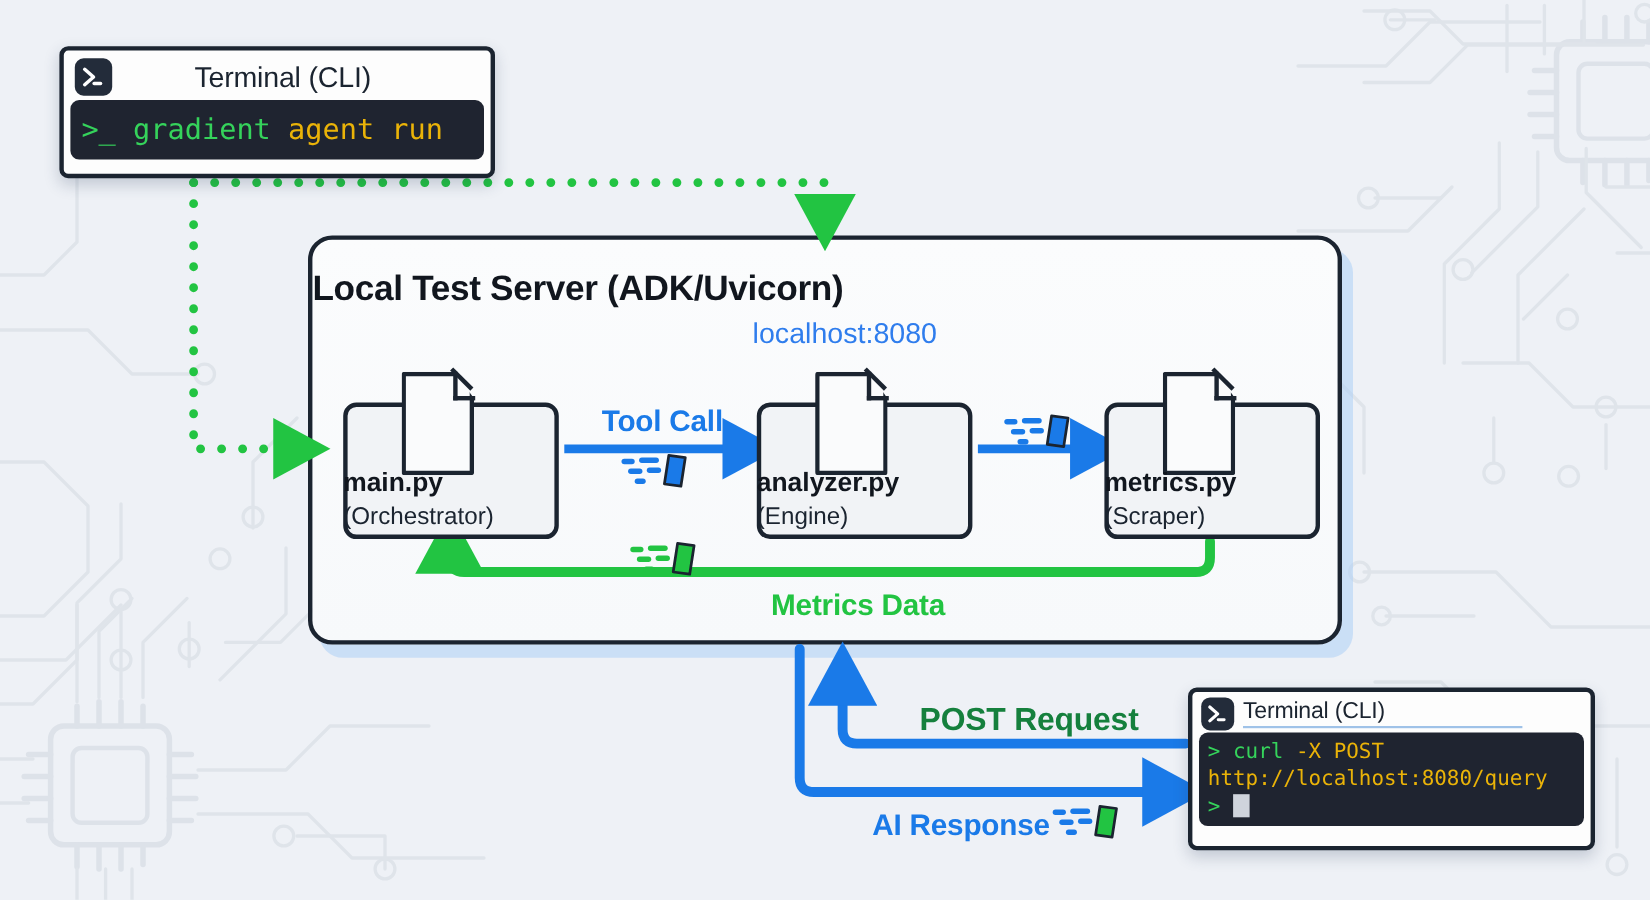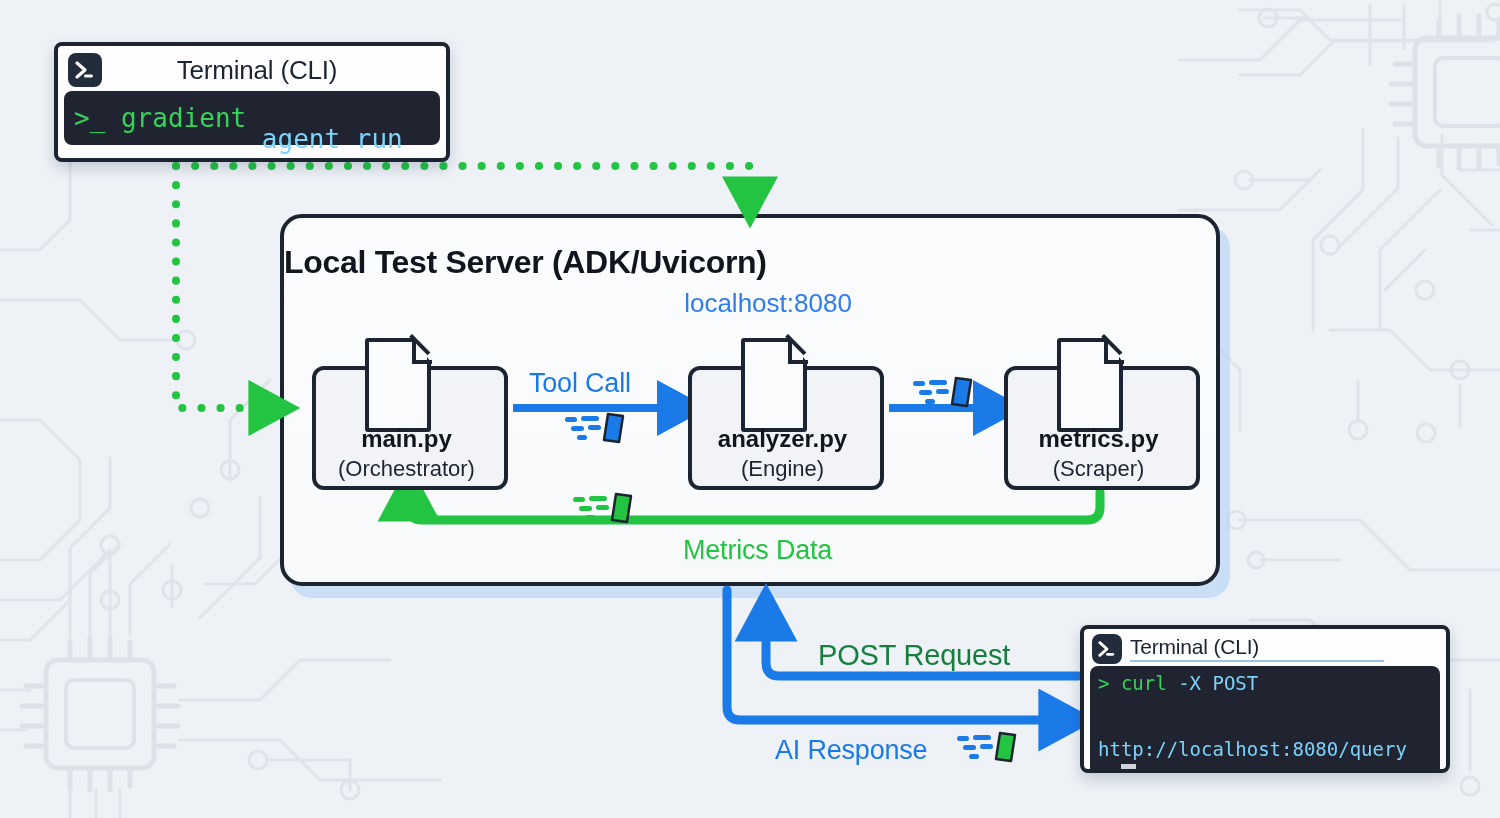--- a/index.html
+++ b/index.html
@@ -45,21 +45,21 @@
   }
   .term-body{
     background:#1f2430;
     margin:0 6px 6px 6px;
     border-radius:8px;
     padding:7px 10px;
     font-family:"DejaVu Sans Mono", monospace;
     box-sizing:border-box;
   }
   .t-green{color:#35d35b;}
-  .t-white{color:#7dd3fc;margin-top:41px;}
+  .t-white{color:#eab308;}
   .cursor{
     display:inline-block;width:15px;height:21px;
     background:#cfd4dc;vertical-align:-4px;
   }
 
   
   #term1{left:54px;top:42px;width:396px;height:120px;}
   #term1 .term-body{font-size:26px;line-height:34px;height:54px;display:flex;align-items:center;}
   #term1 .term-title{font-size:26px;}
 
@@ -112,31 +112,31 @@
     transform:skewX(0deg);
     z-index:3;
   }
   .fnode .fold:after{
     content:"";position:absolute;left:-4px;top:-4px;width:26px;height:30px;
     border-top:4px solid #1b2430;
     transform-origin:0 0;
     transform:rotate(45deg);
   }
   .fnode .labels{
-    position:absolute;left:0;top:86px;width:189px;text-align:center;z-index:4;
+    position:absolute;left:0;top:86px;width:189px;z-index:4;
   }
   .fnode .fname{font-size:24px;font-weight:bold;color:#11161e;line-height:30px;}
   .fnode .frole{font-size:22px;color:#1b2430;line-height:30px;}
 
   #n-main{left:312px;top:338px;}
   #n-analyzer{left:688px;top:338px;}
   #n-metrics{left:1004px;top:338px;}
 
   
-  .flabel{position:absolute;font-weight:normal;letter-spacing:-.2px;z-index:4;white-space:nowrap;}
+  .flabel{position:absolute;font-weight:bold;letter-spacing:-.2px;z-index:4;white-space:nowrap;margin-left:18px;}
   #lbl-toolcall{left:529px;top:368px;font-size:27px;color:#1a7ae8;}
   #lbl-metrics{left:683px;top:535px;font-size:27px;color:#22c442;}
   #lbl-post{left:818px;top:639px;font-size:29px;color:#15803d;}
   #lbl-airesp{left:775px;top:735px;font-size:27px;color:#1a7ae8;}
 
   .pkt{position:absolute;z-index:4;}
   #pkt1{left:563px;top:412px;}
   #pkt2{left:911px;top:376px;}
   #pkt3{left:571px;top:492px;}
   #pkt4{left:955px;top:731px;}

